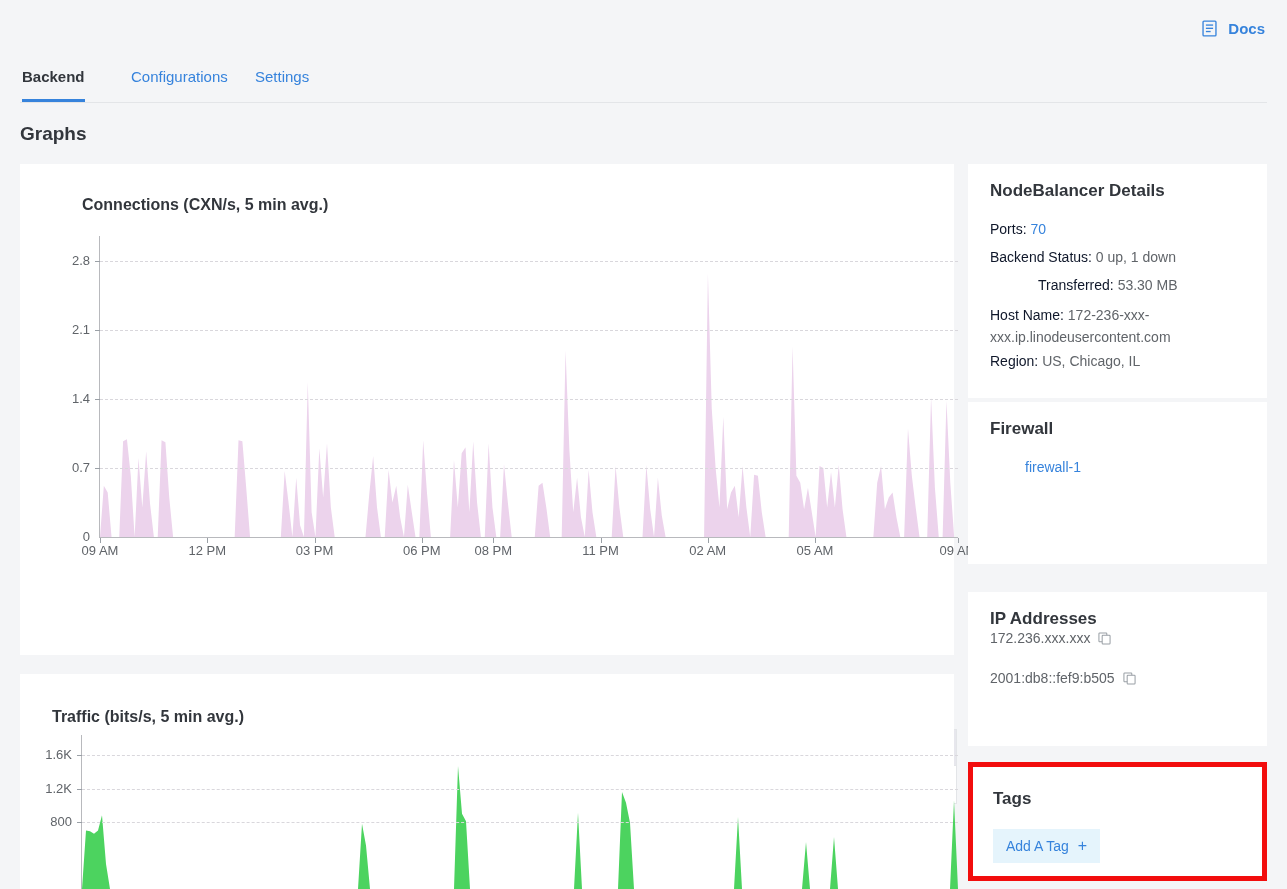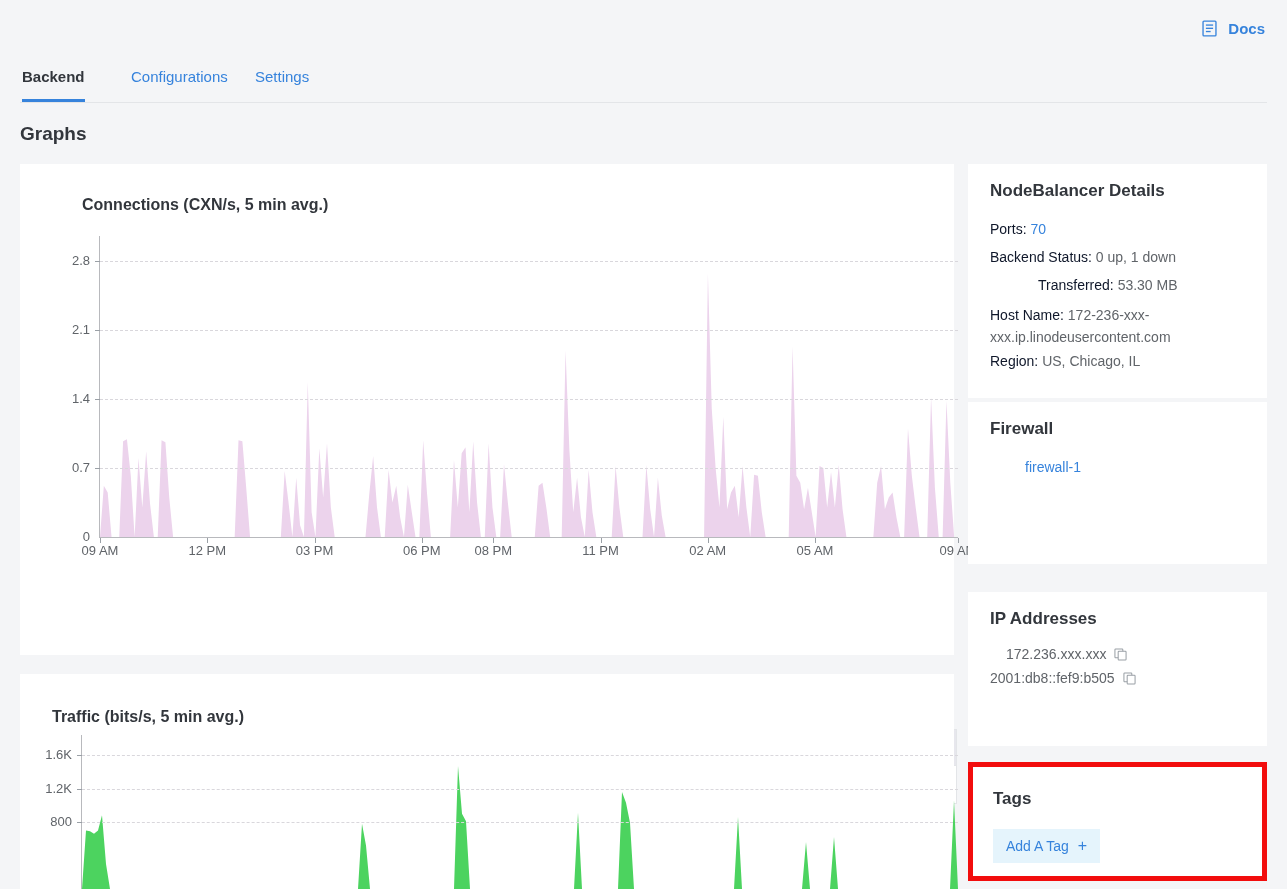--- a/index.html
+++ b/index.html
@@ -292,21 +292,21 @@
     </div>
   </div>
 
   <div class="side-card" id="side-firewall">
     <div class="side-title" style="left:22px; top:17px;">Firewall</div>
     <div class="side-row link-blue" style="left:22px; top:57px;margin-left:35px;">firewall-1</div>
   </div>
 
   <div class="side-card" id="side-ips">
     <div class="side-title" style="left:22px; top:17px;">IP Addresses</div>
-    <div class="ip-row" style="left:22px; top:54px;margin-left:16px;">
+    <div class="ip-row" style="left:22px; top:38px;">
       <span>172.236.xxx.xxx</span>
       <span>
         <svg class="copy-icon" viewBox="0 0 14 14" fill="none" stroke="#9aa0a6" stroke-width="1.1">
           <rect x="1" y="1" width="8.5" height="9.5" rx="0.8"></rect>
           <rect x="4.5" y="3.5" width="8.5" height="9.5" rx="0.8" fill="#fff"></rect>
         </svg>
       </span>
     </div>
     <div class="ip-row" style="left:22px; top:78px;">
       <span>2001:db8::fef9:b505</span>

